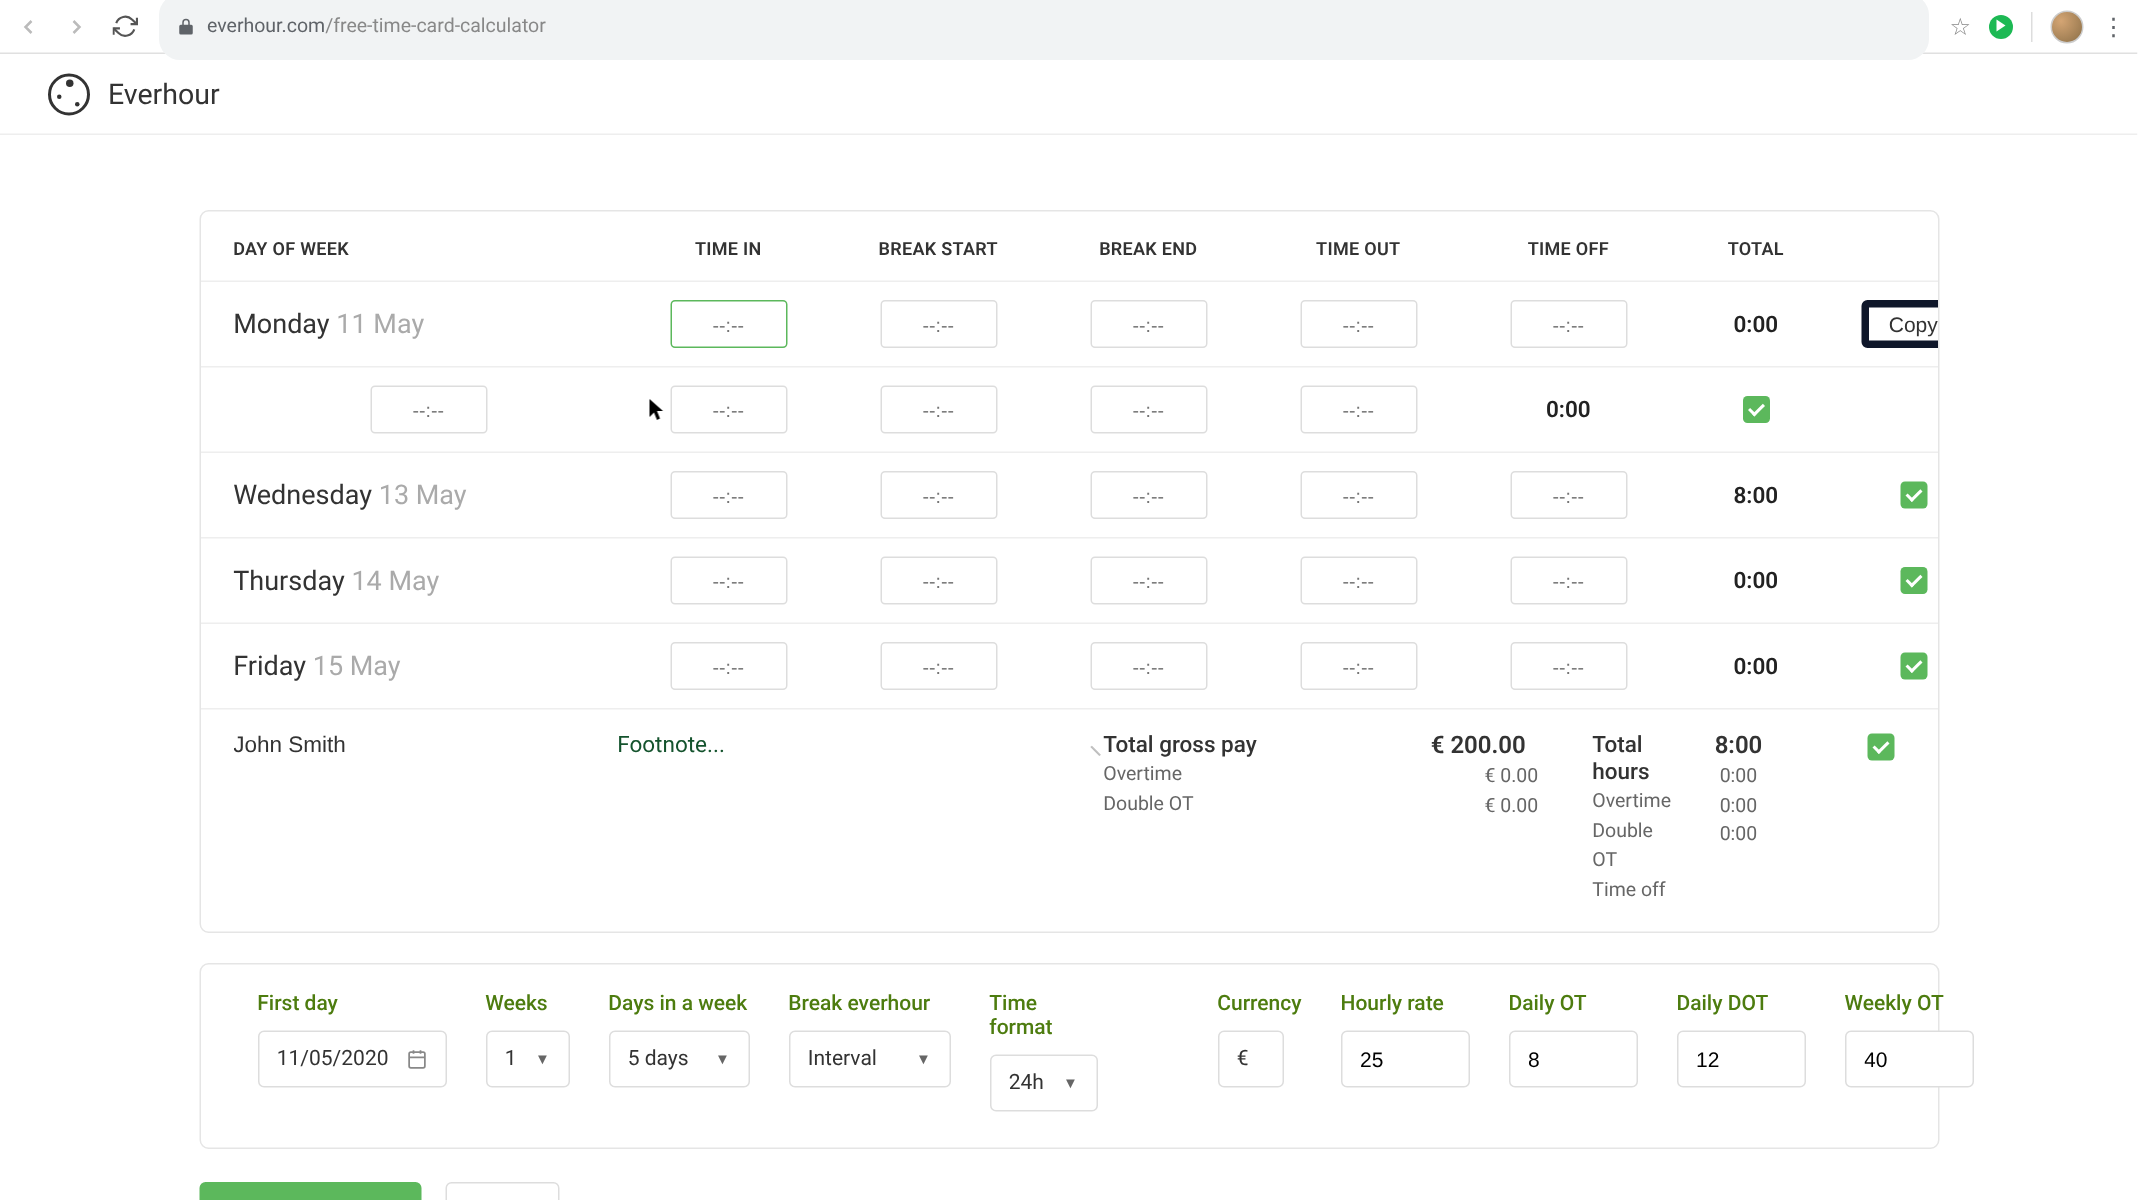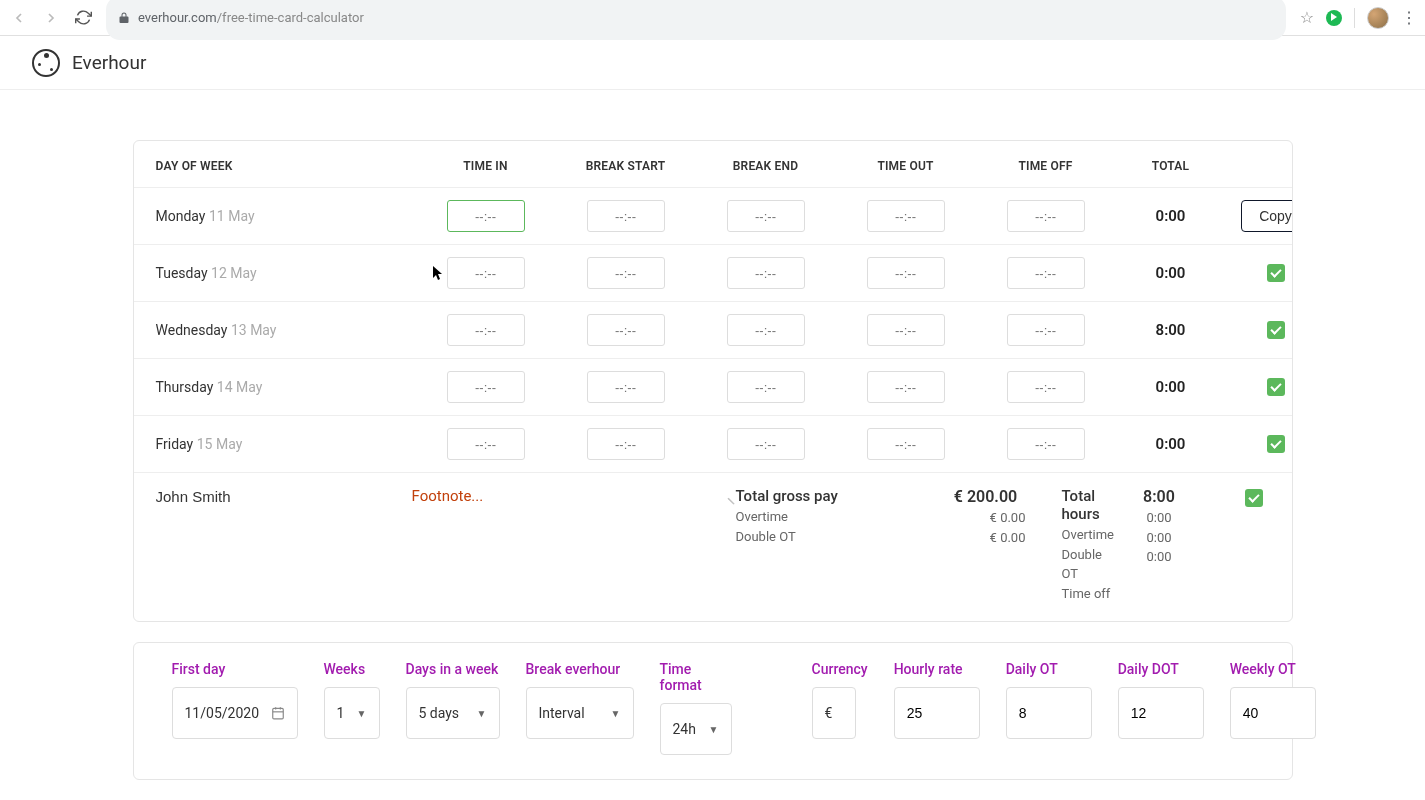--- a/index.html
+++ b/index.html
@@ -33,57 +33,57 @@
   
   .content { max-width: 1180px; margin: 50px auto 0; padding: 0 10px; }
   .card { border: 1px solid #e5e5e5; border-radius: 6px; overflow: hidden; margin-top: 44px; }
   
   .thead { display: grid; grid-template-columns: 260px 140px 140px 140px 140px 140px 110px 100px; align-items: center; padding: 18px 22px 14px; font-size: 12px; font-weight: 600; color: #333; letter-spacing: 0.2px; }
   .thead .c1 { text-align: left; }
   .thead .c { text-align: center; }
   .thead .ct { text-align: center; }
   
   .trow { display: grid; grid-template-columns: 260px 140px 140px 140px 140px 140px 110px 100px; align-items: center; padding: 12px 22px; border-top: 1px solid #eee; }
-  .day { font-size: 14px; color: #333; }
+  .day { font-size: 18px; color: #333; }
   .day .date { color: #aaa; }
   .time-input { width: 78px; height: 32px; border: 1px solid #ddd; border-radius: 3px; text-align: center; color: #bbb; font-size: 13px; background: #fff; margin: 0 auto; display:block;}
   .time-input.focused { border-color: #5cb85c; }
   .cell-center { text-align: center; }
   .total-cell { font-size: 15px; font-weight: 600; color: #222; text-align: center; }
-  .copy-btn { width: 70px; height: 32px; border: 1px solid #0f172a; border-radius: 4px; background: #fff; font-size: 14px; color: #333; cursor: pointer; }
+  .copy-btn { width: 70px; height: 32px; border: 5px solid #0f172a; border-radius: 4px; background: #fff; font-size: 14px; color: #333; cursor: pointer; }
   .check-box { width: 18px; height: 18px; background: #5cb85c; border-radius: 3px; margin: 0 auto; position: relative; }
   .check-box::after { content:""; position:absolute; left:4px; top:5px; width:8px; height:4px; border-left:2px solid white; border-bottom:2px solid white; transform: rotate(-45deg); }
   .action-cell { text-align:center; display:flex; justify-content:center;}
   
   
   .summary { display: grid; grid-template-columns: 580px 210px 80px 1fr 90px 100px; padding: 14px 22px 18px; border-top: 1px solid #eee; align-items: start; gap: 0; }
   .summary-left { display:flex; gap:6px; position:relative;}
   .name-input { border:none; font-size:15px; color:#333; outline:none; width: 250px;}
-  .footnote { color:#c2410c; font-size:15px; }
+  .footnote { color:#14532d; font-size:15px; }
   .resize-handle { position:absolute; right:6px; bottom:-2px; color:#bbb; font-size:10px; transform: rotate(-45deg); letter-spacing:-3px;}
   .sum-labels { font-size:14px; text-align:left; }
   .sum-labels .big { font-size:15px; font-weight:500; color:#333; margin-bottom:2px;}
   .sum-labels .small { color:#666; font-size:13px; line-height:1.5;}
   .sum-values { text-align:right; font-size:13px; color:#333; }
   .sum-values .big { font-size:16px; font-weight:600; margin-bottom:2px;text-align:center;}
   .sum-values .small { color:#666; line-height:1.5;}
   .sum-hours-labels { font-size:14px; text-align:left; padding-left: 36px;}
   .sum-hours-labels .big { font-size:15px; font-weight:500; color:#333; margin-bottom:2px;}
   .sum-hours-labels .small { color:#666; font-size:13px; line-height:1.5;}
   .sum-hours-values { text-align:center; font-size:13px; color:#333;}
   .sum-hours-values .big { font-size:16px; font-weight:600; margin-bottom:2px;}
   .sum-hours-values .small { color:#666; line-height:1.5;}
   .summary-check { display:flex; justify-content:center; align-items:flex-start; padding-top:2px;}
   
   
   .settings { border:1px solid #e5e5e5; border-radius:6px; margin-top:20px; padding: 18px 38px 24px; display:flex; gap: 40px; }
   .settings-group { display:flex; gap: 26px; }
   .setting { display:flex; flex-direction:column; gap:10px;}
-  .setting label { font-size:14px; color:#a21caf; font-weight:500;}
-  .select, .text-input { height: 52px; border:1px solid #ddd; border-radius:4px; padding: 0 12px; font-size:14px; color:#333; background:#fff; display:flex; align-items:center; gap:10px; }
+  .setting label { font-size:14px; color:#4d7c0f; font-weight:500;}
+  .select, .text-input { height: 38px; border:1px solid #ddd; border-radius:4px; padding: 0 12px; font-size:14px; color:#333; background:#fff; display:flex; align-items:center; gap:10px; }
   .select { cursor:pointer; justify-content: space-between;}
   .chev { font-size:10px; color:#666;}
   .date-input { width: 126px; justify-content: space-between;}
   .w-small { width: 56px; }
   .w-med { width: 94px; }
   .w-med2 { width: 108px; }
   .w-60 { width: 72px;}
   .w-40 { width: 44px; text-align:center;}
   .w-80 { width: 86px;}
   .text-input input { border:none; outline:none; width:100%; font-size:14px;}
@@ -173,21 +173,20 @@
           </div>
           <div class="cell-center">
             <input class="time-input" placeholder="--:--" style="">
           </div>
           <div class="total-cell">0:00</div>
           <div class="action-cell">
             <button class="copy-btn">Copy</button>
           </div>
         </div>
         <div class="trow">
-          <div class="day">Tuesday <span class="date">12 May</span></div>
           <div class="cell-center">
             <input class="time-input" placeholder="--:--" style="">
           </div>
           <div class="cell-center">
             <input class="time-input" placeholder="--:--" style="">
           </div>
           <div class="cell-center">
             <input class="time-input" placeholder="--:--" style="">
           </div>
           <div class="cell-center">

